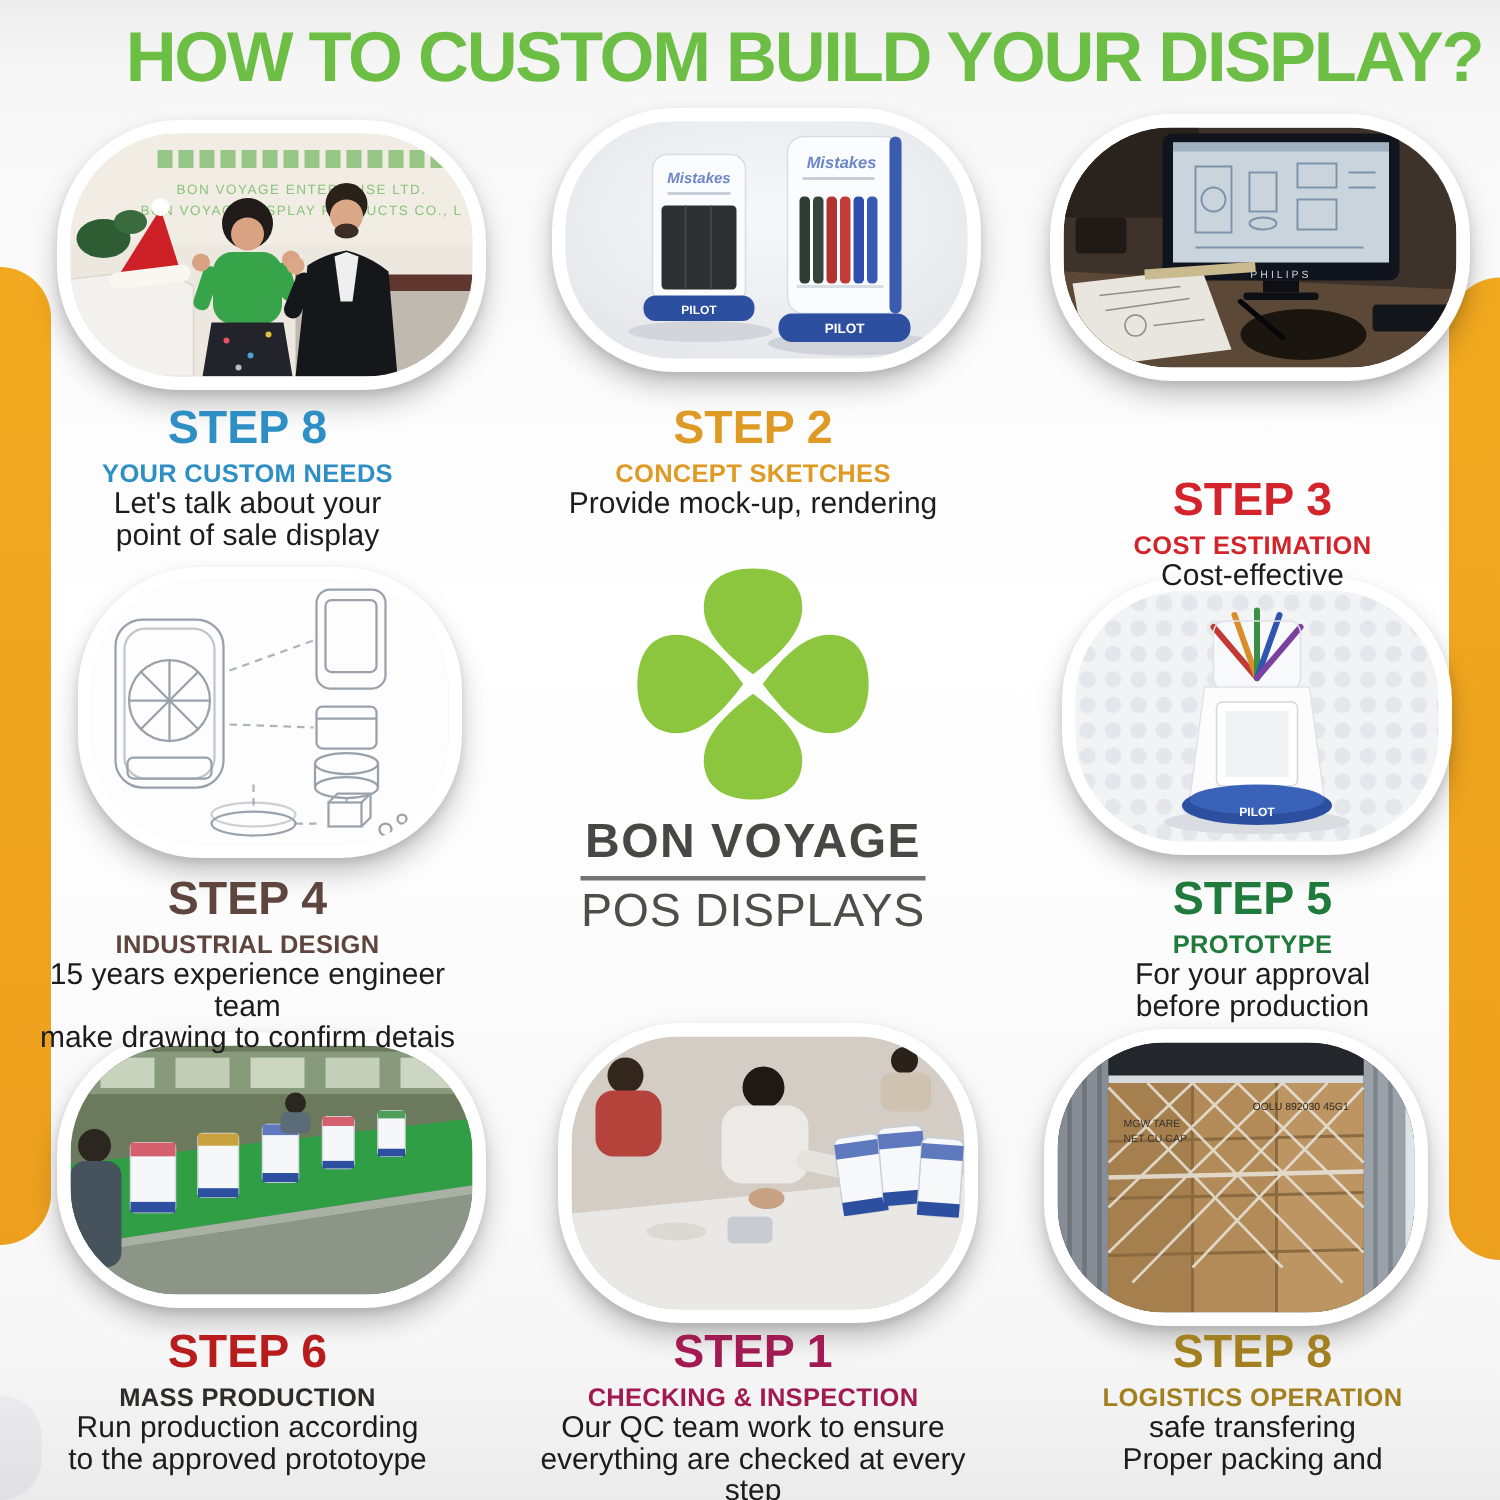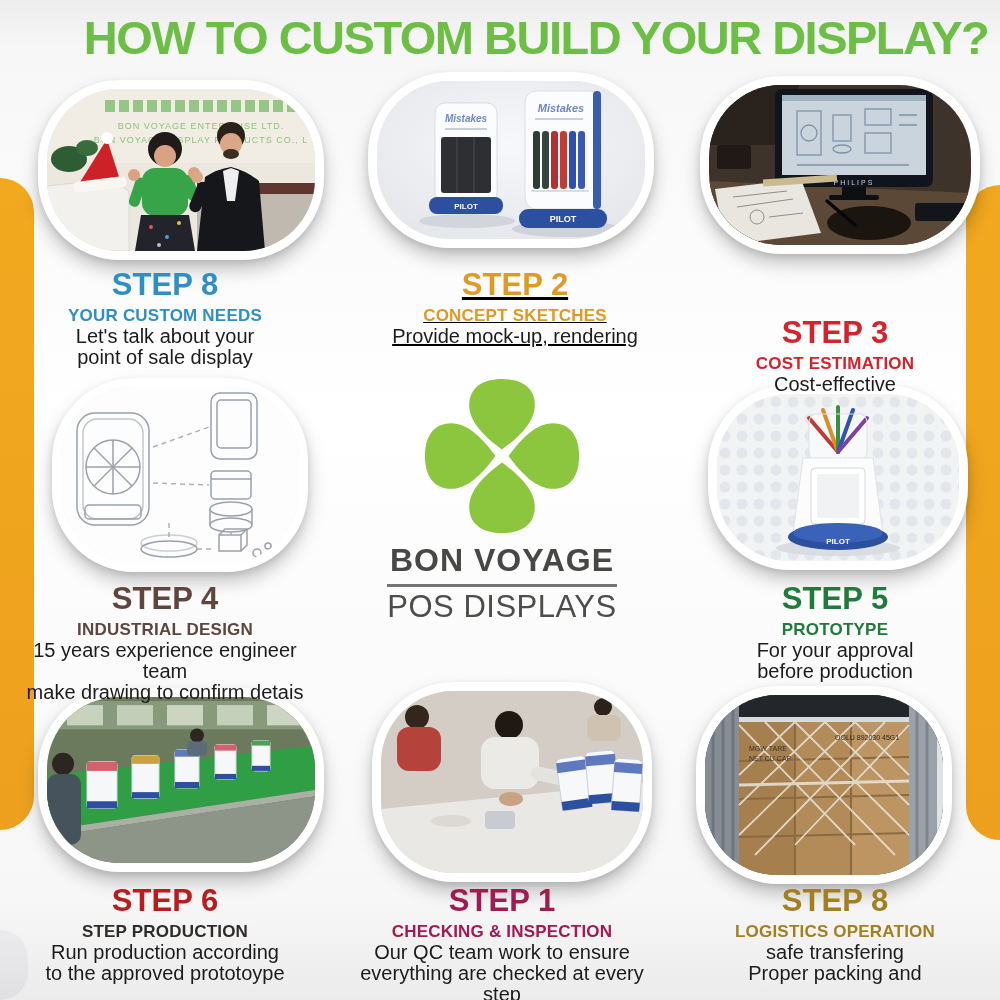--- a/index.html
+++ b/index.html
@@ -381,21 +381,21 @@
     <div class="logo-tagline">POS DISPLAYS</div>
   </div>
 
   <div class="txt" style="left:15px;top:268px;">
     <div class="h" style="color:#2E8FC4">STEP 8</div>
     <div class="s" style="color:#2E8FC4">YOUR CUSTOM NEEDS</div>
     <div class="d">Let's talk about your</div>
     <div class="d">point of sale display</div>
   </div>
 
-  <div class="txt" style="left:365px;top:268px;text-decoration:underline;">
+  <div class="txt" style="left:352px;top:268px;">
     <div class="h" style="color:#DE9A25">STEP 2</div>
     <div class="s" style="color:#DE9A25">CONCEPT SKETCHES</div>
     <div class="d">Provide mock-up, rendering</div>
   </div>
 
   <div class="txt" style="left:685px;top:268px;margin-top:48px;">
     <div class="h" style="color:#D3232B">STEP 3</div>
     <div class="s" style="color:#D3232B">COST ESTIMATION</div>
     <div class="d">Cost-effective</div>
   </div>
@@ -409,21 +409,21 @@
 
   <div class="txt" style="left:685px;top:582px;">
     <div class="h" style="color:#1F7A3C">STEP 5</div>
     <div class="s" style="color:#1F7A3C">PROTOTYPE</div>
     <div class="d">For your approval</div>
     <div class="d">before production</div>
   </div>
 
   <div class="txt" style="left:15px;top:884px;">
     <div class="h" style="color:#b91c1c">STEP 6</div>
-    <div class="s" style="color:#2E2B29">STEP PRODUCTION</div>
+    <div class="s" style="color:#2E2B29">MASS PRODUCTION</div>
     <div class="d">Run production according</div>
     <div class="d">to the approved prototoype</div>
   </div>
 
   <div class="txt" style="left:352px;top:884px;">
     <div class="h" style="color:#A11A51">STEP 1</div>
     <div class="s" style="color:#A11A51">CHECKING &amp; INSPECTION</div>
     <div class="d">Our QC team work to ensure</div>
     <div class="d">everything are checked at every step</div>
   </div>

